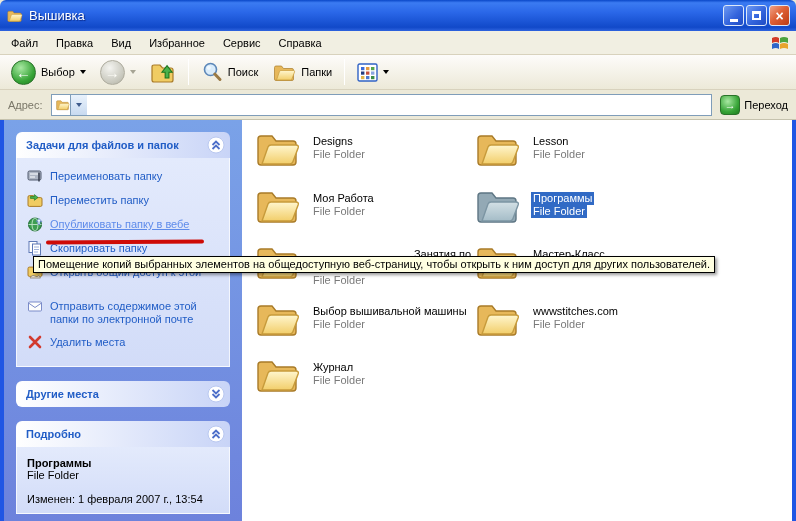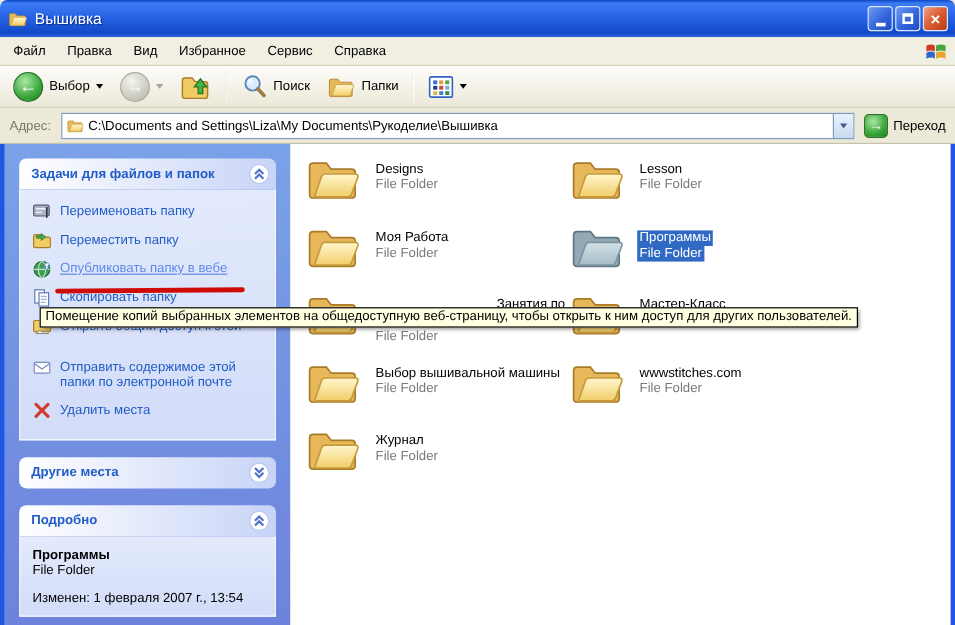--- a/index.html
+++ b/index.html
@@ -205,21 +205,20 @@
       <div class="caret"></div>
     </div>
   </div>
 
   <div class="addressbar">
     <span class="addr-label">Адрес:</span>
     <div class="addr-input">
       <svg width="15" height="13" viewBox="0 0 48 40">
           <use href="#sym-folder"></use>
         </svg>
-      <span class="addr-path">C:\Documents and Settings\Liza\My Documents\Рукоделие\Вышивка</span>
       <div class="addr-drop">
           <div class="caret"></div>
         </div>
     </div>
     <div class="go-btn">
       <div class="go-icon">→</div>
       <span>Переход</span>
     </div>
   </div>
 

